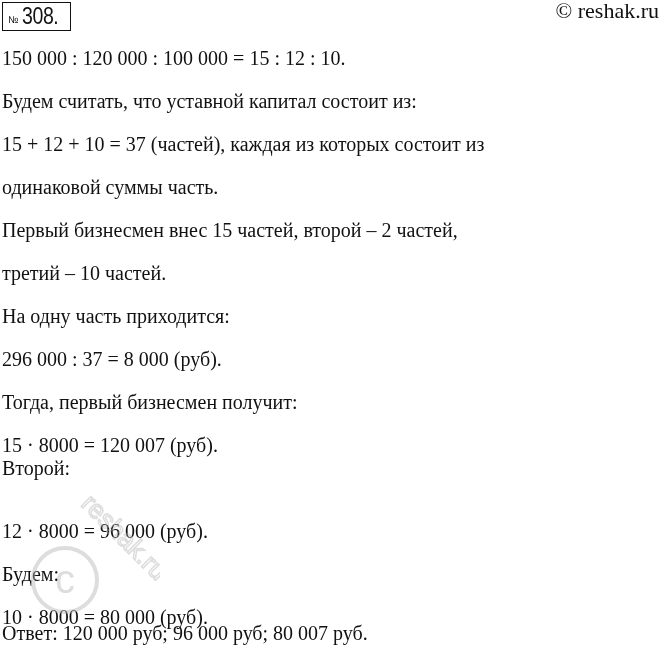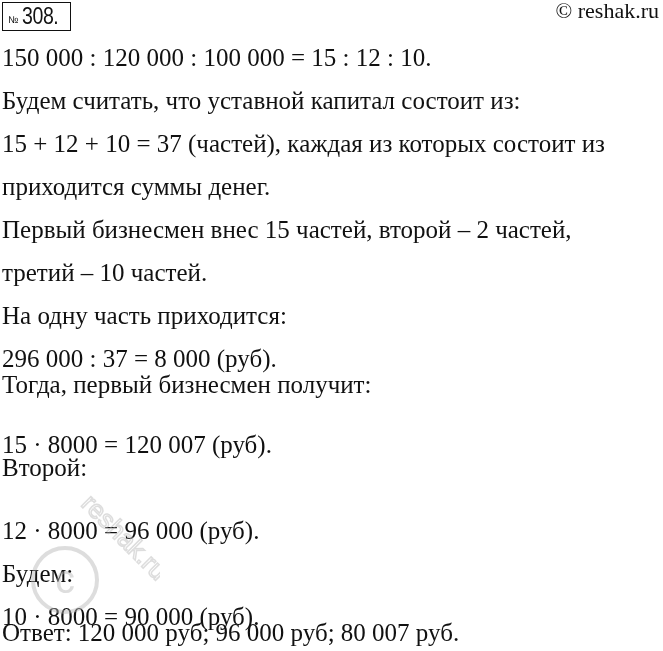--- a/index.html
+++ b/index.html
@@ -4,46 +4,46 @@
 <style>
   html, body { margin:0; padding:0; background:#ffffff; }
   body { width:663px; height:651px; position:relative; overflow:hidden;
          font-family:"Liberation Serif", serif; color:#111; }
   .num-box { position:absolute; left:2px; top:2px; height:27px; padding:0 5px;
              border:1.5px solid #111; display:flex; align-items:baseline;
              font-family:"Liberation Sans", sans-serif; }
   .num-sign { font-size:10px; margin-right:3px; position:relative; top:-1px; }
   .num-val { font-size:23px; line-height:27px; transform:scaleX(0.85); transform-origin:left; letter-spacing:-0.5px; }
   .copyright { position:absolute; right:4px; top:-2px; font-size:22px; }
-  .line { position:absolute; left:2px; font-size:25px; white-space:nowrap; line-height:30px; }
+  .line { position:absolute; left:2px; font-size:20px; white-space:nowrap; line-height:30px; }
   .watermark { position:absolute; left:20px; top:485px; width:140px; height:140px;
                color:rgba(180,180,180,0.45); pointer-events:none; }
 </style>
 </head>
 <body>
 
 <div class="num-box">
   <span class="num-sign">№</span>
   <span class="num-val">308.</span>
 </div>
 <div class="copyright">© reshak.ru</div>
 
 <div class="line" style="top:43px">150 000 : 120 000 : 100 000 = 15 : 12 : 10.</div>
 <div class="line" style="top:86px">Будем считать, что уставной капитал состоит из:</div>
 <div class="line" style="top:129px">15 + 12 + 10 = 37 (частей), каждая из которых состоит из</div>
-<div class="line" style="top:172px">приходится суммы денег.</div>
+<div class="line" style="top:172px">одинаковой суммы часть.</div>
 <div class="line" style="top:215px">Первый бизнесмен внес 15 частей, второй – 2 частей,</div>
 <div class="line" style="top:258px">третий – 10 частей.</div>
 <div class="line" style="top:301px">На одну часть приходится:</div>
 <div class="line" style="top:344px">296 000 : 37 = 8 000 (руб).</div>
-<div class="line" style="top:370px">Тогда, первый бизнесмен получит:</div>
+<div class="line" style="top:387px">Тогда, первый бизнесмен получит:</div>
 <div class="line" style="top:430px">15 · 8000 = 120 007 (руб).</div>
 <div class="line" style="top:453px">Второй:</div>
 <div class="line" style="top:516px">12 · 8000 = 96 000 (руб).</div>
 <div class="line" style="top:559px">Будем:</div>
-<div class="line" style="top:602px">10 · 8000 = 90 000 (руб).</div>
+<div class="line" style="top:602px">10 · 8000 = 80 000 (руб).</div>
 <div class="line" style="top:620px; top:618px">Ответ: 120 000 руб;  96 000 руб;  80 007 руб.</div>
 
 <svg class="watermark" viewBox="0 0 140 140">
   <circle cx="45" cy="95" r="32" fill="none" stroke="currentColor" stroke-width="4"></circle>
   <text x="45" y="108" text-anchor="middle" font-size="40" fill="currentColor" font-family="Liberation Sans, sans-serif">c</text>
   <text x="60" y="20" font-size="26" fill="none" stroke="currentColor" stroke-width="1.5" transform="rotate(45 60 20)" font-family="Liberation Sans, sans-serif">reshak.ru</text>
 </svg>
 
 </body></html>

